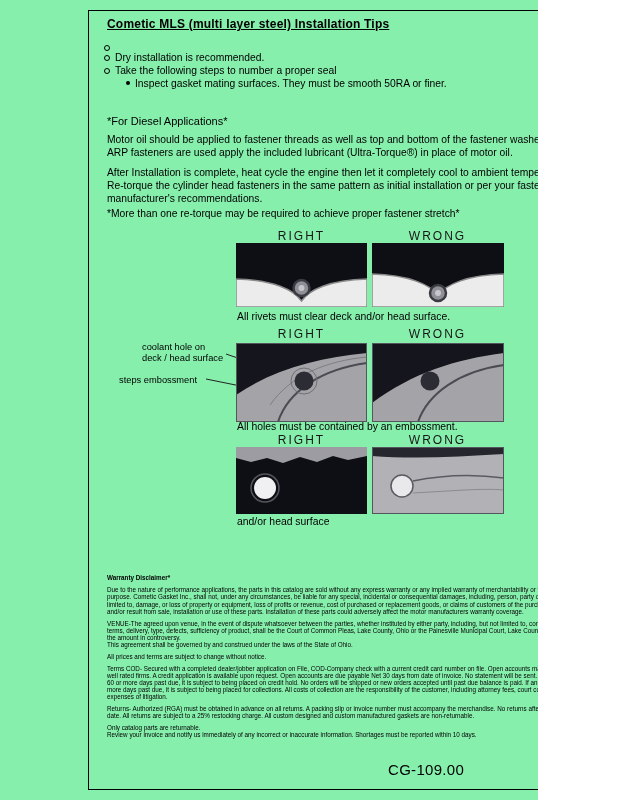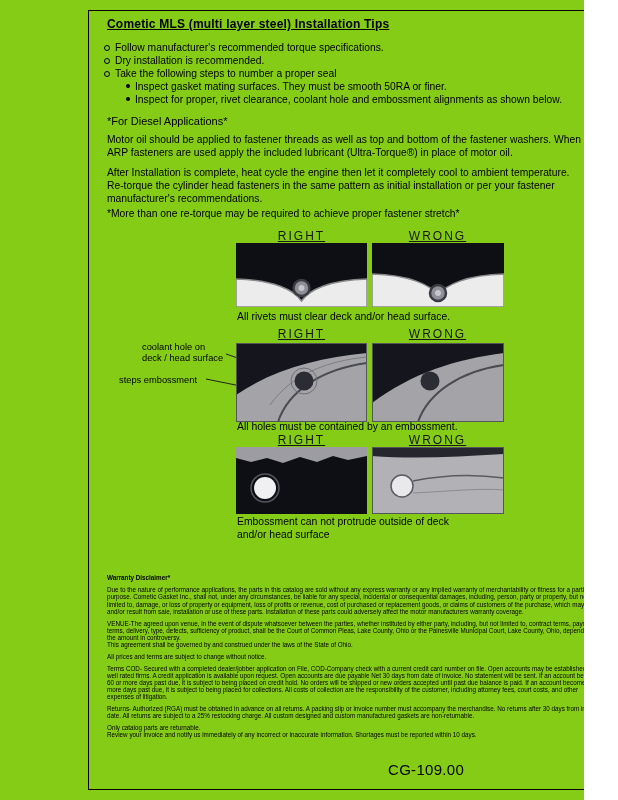--- a/index.html
+++ b/index.html
@@ -1,17 +1,17 @@
 <!DOCTYPE html>
 <html><head>
 <meta charset="utf-8">
 <style>
   html,body { margin:0; padding:0; background:#fff; }
   .page {
-    position:relative; width:584px; height:800px; background:#84cc16;
+    position:relative; width:538px; height:800px; background:#86efac;
     font-family:"Liberation Sans","DejaVu Sans",sans-serif; color:#000;
     overflow:hidden;
   }
   .frame {
     position:absolute; left:88px; top:10px; width:519px; height:780px;
     border:1px solid #000; box-sizing:border-box;
   }
   .title {
     position:absolute; left:107px; top:17px; font-size:12px; font-weight:bold;
     text-decoration:underline; letter-spacing:.2px;
@@ -20,59 +20,54 @@
   .bullet { display:flex; align-items:flex-start; }
   .b-marker { width:4px; height:4px; border:1px solid #000; border-radius:50%;
     margin:4px 5px 0 0; flex:none; }
   .sub { margin-left:22px; }
   .s-marker { width:4px; height:4px; background:#000; border-radius:50%;
     margin:4px 5px 0 0; flex:none; }
   .diesel-heading { position:absolute; left:107px; top:115px; font-size:11px; font-weight:normal; }
   .para { position:absolute; left:107px; width:480px; font-size:10.3px; line-height:13px; }
   .note { position:absolute; left:107px; top:208px; font-size:10.3px; }
   .dg-header { position:absolute; width:131px; text-align:center; font-size:12px;
-    letter-spacing:2px; color:#161616;text-decoration:underline; }
+    letter-spacing:2px; color:#161616; }
   .dg-img { position:absolute; display:block; }
   .dg-caption { position:absolute; left:237px; font-size:10.4px; line-height:12.5px; }
   .pointer-label { position:absolute; font-size:9.3px; line-height:11px; }
   .connector-svg { position:absolute; left:204px; top:343px; }
   .legal { position:absolute; left:107px; top:574px; width:499px; font-size:6.3px; line-height:7.2px; }
   .legal-heading { font-weight:bold; margin:0 0 5px 0; }
   .legal p { margin:0 0 4.5px 0; white-space:pre-line; }
   .doc-number { position:absolute; left:388px; top:761px; font-size:15px; letter-spacing:.3px; }
 </style>
 </head>
 <body>
 
 <div class="page">
   <div class="frame"></div>
 
   <div class="title">Cometic MLS (multi layer steel) Installation Tips</div>
 
   <div class="bullets">
     <div class="bullet">
       <span class="b-marker"></span>
-      <span>Follow manufacturer's recommended torque specifications.</span>
     </div>
     <div class="bullet">
       <span class="b-marker"></span>
       <span>Dry installation is recommended.</span>
     </div>
     <div class="bullet">
       <span class="b-marker"></span>
       <span>Take the following steps to number a proper seal</span>
     </div>
     <div class="sub">
       <div class="bullet">
         <span class="s-marker"></span>
         <span>Inspect gasket mating surfaces.  They must be smooth 50RA or finer.</span>
-      </div>
-      <div class="bullet">
-        <span class="s-marker"></span>
-        <span>Inspect for proper, rivet clearance, coolant hole and embossment alignments as shown below.</span>
       </div>
     </div>
   </div>
 
   <div class="diesel-heading">*For Diesel Applications*</div>
   <div class="para" style="top:133px">Motor oil should be applied to fastener threads as well as top and bottom of the fastener washers. When ARP fasteners are used apply the included lubricant (Ultra-Torque®) in place of motor oil.</div>
   <div class="para" style="top:166px">After Installation is complete, heat cycle the engine then let it completely cool to ambient temperature. Re-torque the cylinder head fasteners in the same pattern as initial installation or per your fastener manufacturer's recommendations.</div>
   <div class="note">*More than one re-torque may be required to achieve proper fastener stretch*</div>
 
   <div>
@@ -137,21 +132,20 @@
     </svg>
     <svg class="dg-img" style="left:372px;top:447px" width="132" height="67" viewBox="0 0 132 67">
       <rect width="132" height="67" fill="#b2b2b6"></rect>
       <path d="M0,0 H132 V7 C85,10 40,12 0,9 Z" fill="#26262e"></path>
       <path d="M41,34 C80,26 110,28 132,31" fill="none" stroke="#5a5a62" stroke-width="1.5"></path>
       <path d="M41,46 C80,44 110,41 132,43" fill="none" stroke="#8a8a90" stroke-width="1"></path>
       <circle cx="30" cy="39" r="11" fill="#e9e9ec" stroke="#5a5a62" stroke-width="1.5"></circle>
       <rect x="0.5" y="0.5" width="131" height="66" fill="none" stroke="#55555d" stroke-width="1"></rect>
     </svg>
     <div class="dg-caption" style="top:516px">
-      <div>Embossment can not protrude outside of deck</div>
       <div>and/or head surface</div>
     </div>
   </div>
 
   <div class="legal">
     <div class="legal-heading">Warranty Disclaimer*</div>
     <p>Due to the nature of performance applications, the parts in this catalog are sold without any express warranty or any implied warranty of merchantability or fitness for a particular purpose.  Cometic Gasket Inc., shall not, under any circumstances, be liable for any special, incidental or consequential damages, including, person, party or property, but not limited to, damage, or loss of property or equipment, loss of profits or revenue, cost of purchased or replacement goods, or claims of customers of the purchase, which may arise and/or result from sale, installation or use of these parts.  Installation of these parts could adversely affect the motor manufacturers warranty coverage.</p>
     <p>VENUE-The agreed upon venue, in the event of dispute whatsoever between the parties, whether instituted by either party, including, but not limited to, contract terms, payment terms, delivery, type, defects, sufficiency of product, shall be the Court of Common Pleas, Lake County, Ohio or the Painesville Municipal Court, Lake County, Ohio, depending on the amount in controversy.
 This agreement shall be governed by and construed under the laws of the State of Ohio.</p>
     <p>All prices and terms are subject to change without notice.</p>

